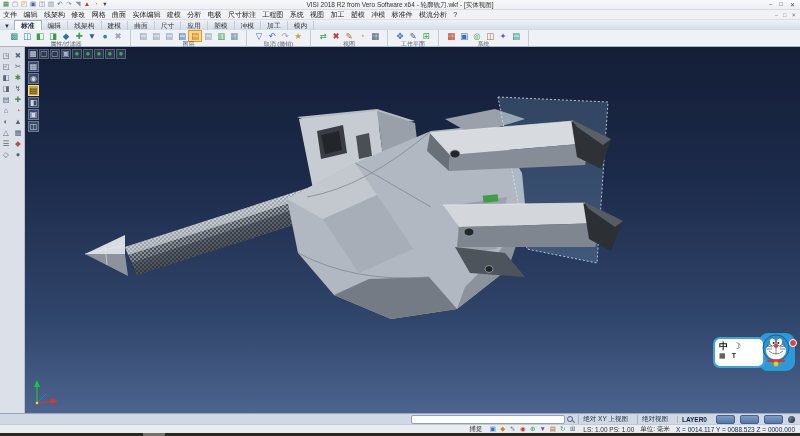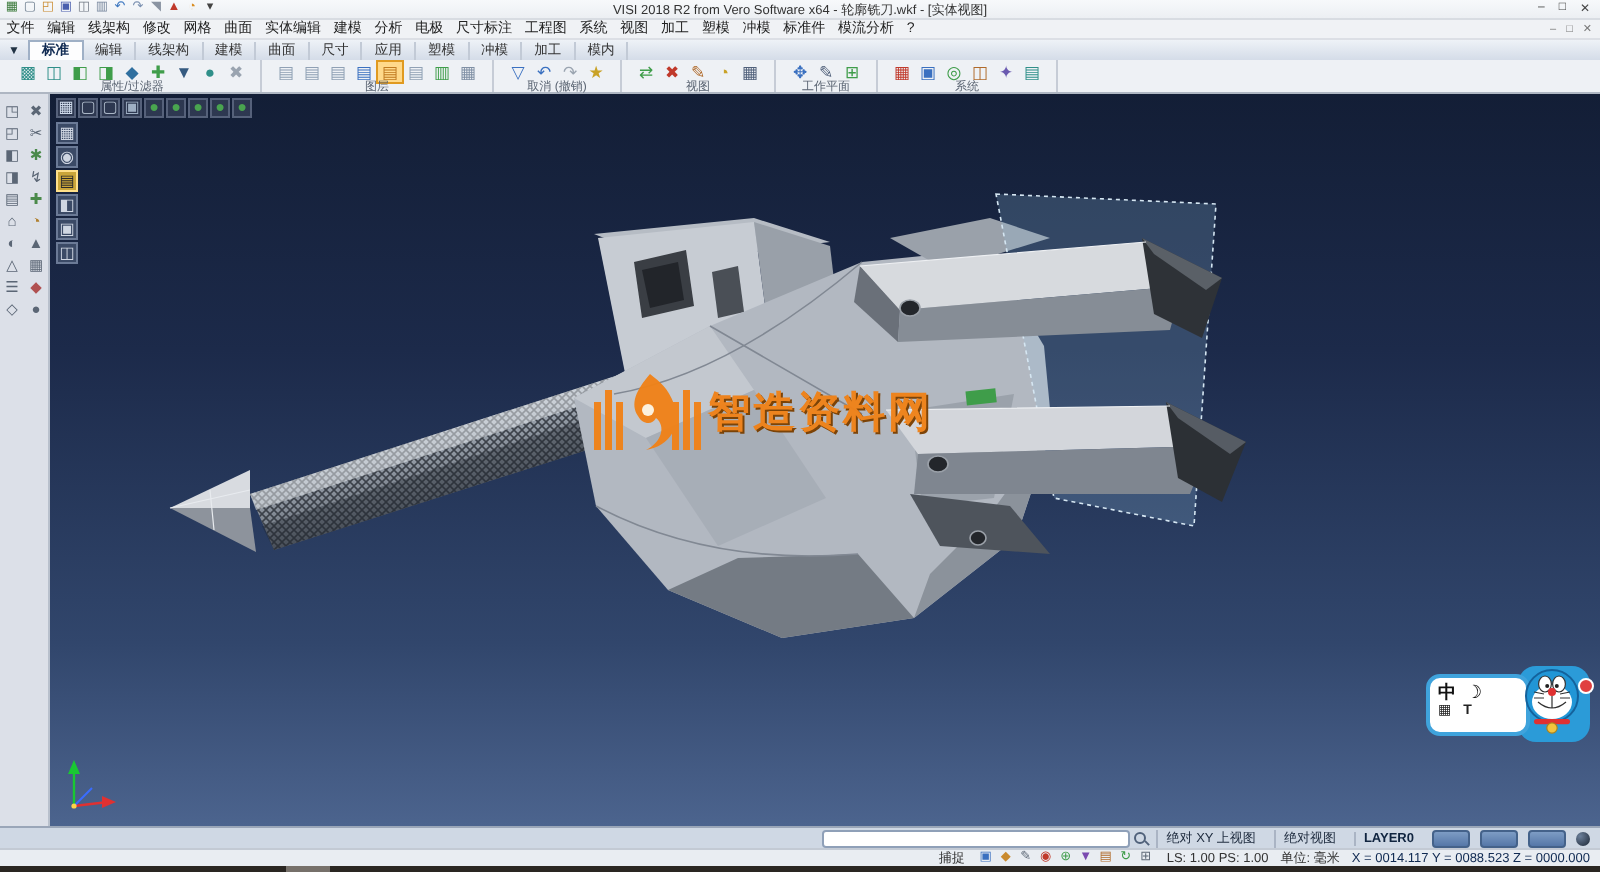--- a/index.html
+++ b/index.html
@@ -341,35 +341,20 @@
         <g>
           <line x1="12" y1="356" x2="12" y2="338" stroke="#19c832" stroke-width="1.2"></line>
           <polygon points="12,333 9,340 15,340" fill="#19c832"></polygon>
           <line x1="12" y1="356" x2="29" y2="354" stroke="#e03131" stroke-width="1.2"></line>
           <polygon points="33,354 26,351 26,357" fill="#e03131"></polygon>
           <line x1="12" y1="356" x2="21" y2="347" stroke="#3a6cff" stroke-width="1"></line>
           <circle cx="12" cy="356" r="1.3" fill="#ffd24a"></circle>
         </g>
       </svg>
 
-      <div class="watermark">
-        <svg width="54" height="42" viewBox="0 0 54 42">
-          <g fill="#f08218">
-            <rect x="0" y="16" width="3.5" height="24"></rect>
-            <rect x="5.5" y="10" width="3.5" height="30"></rect>
-            <rect x="11" y="16" width="3.5" height="24"></rect>
-            <path d="M28 2 C21 10 18 17 22 23 C24 27 29 28 31 24 C36 28 34 36 26 40 C38 38 44 28 40 17 C37 9 33 6 28 2 Z"></path>
-            <circle cx="27" cy="20" r="3" fill="#fff3df"></circle>
-            <rect x="39" y="16" width="3.5" height="24"></rect>
-            <rect x="44.5" y="10" width="3.5" height="30"></rect>
-            <rect x="50" y="16" width="3.5" height="24"></rect>
-          </g>
-        </svg>
-        <span class="wm-text">智造资料网</span>
-      </div>
 
       <div class="ime">
         <div class="ime-cap"></div>
         <div class="ime-panel">
           <div class="ime-row">
             <span>中</span>
             <span>☽</span>
           </div>
           <div class="ime-row2">
             <span>▦</span>

